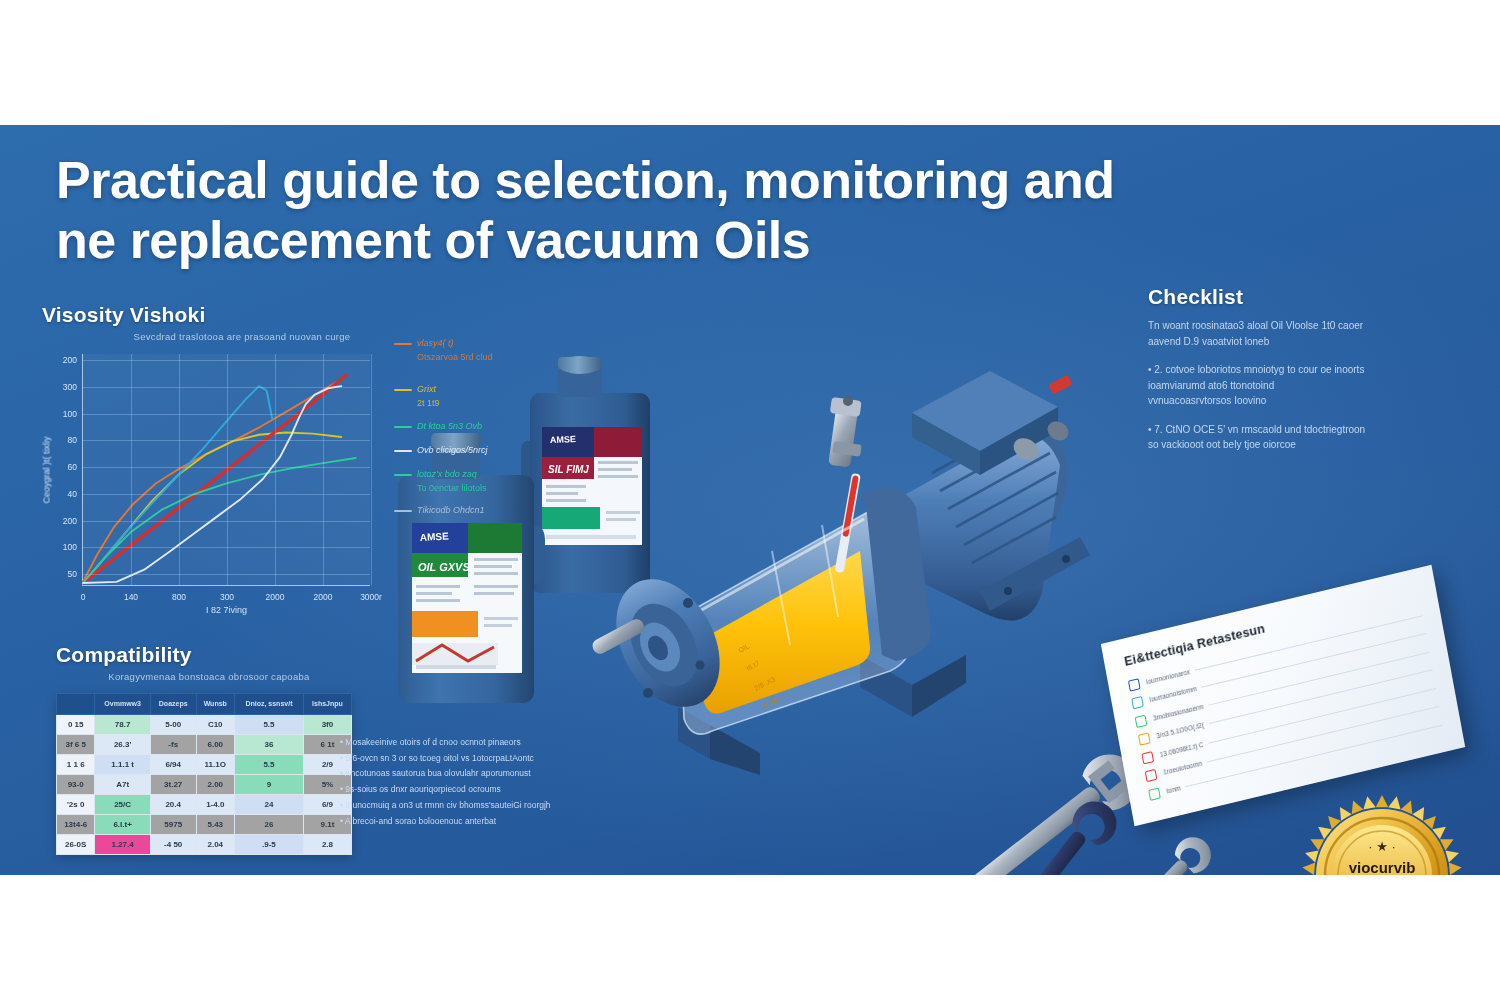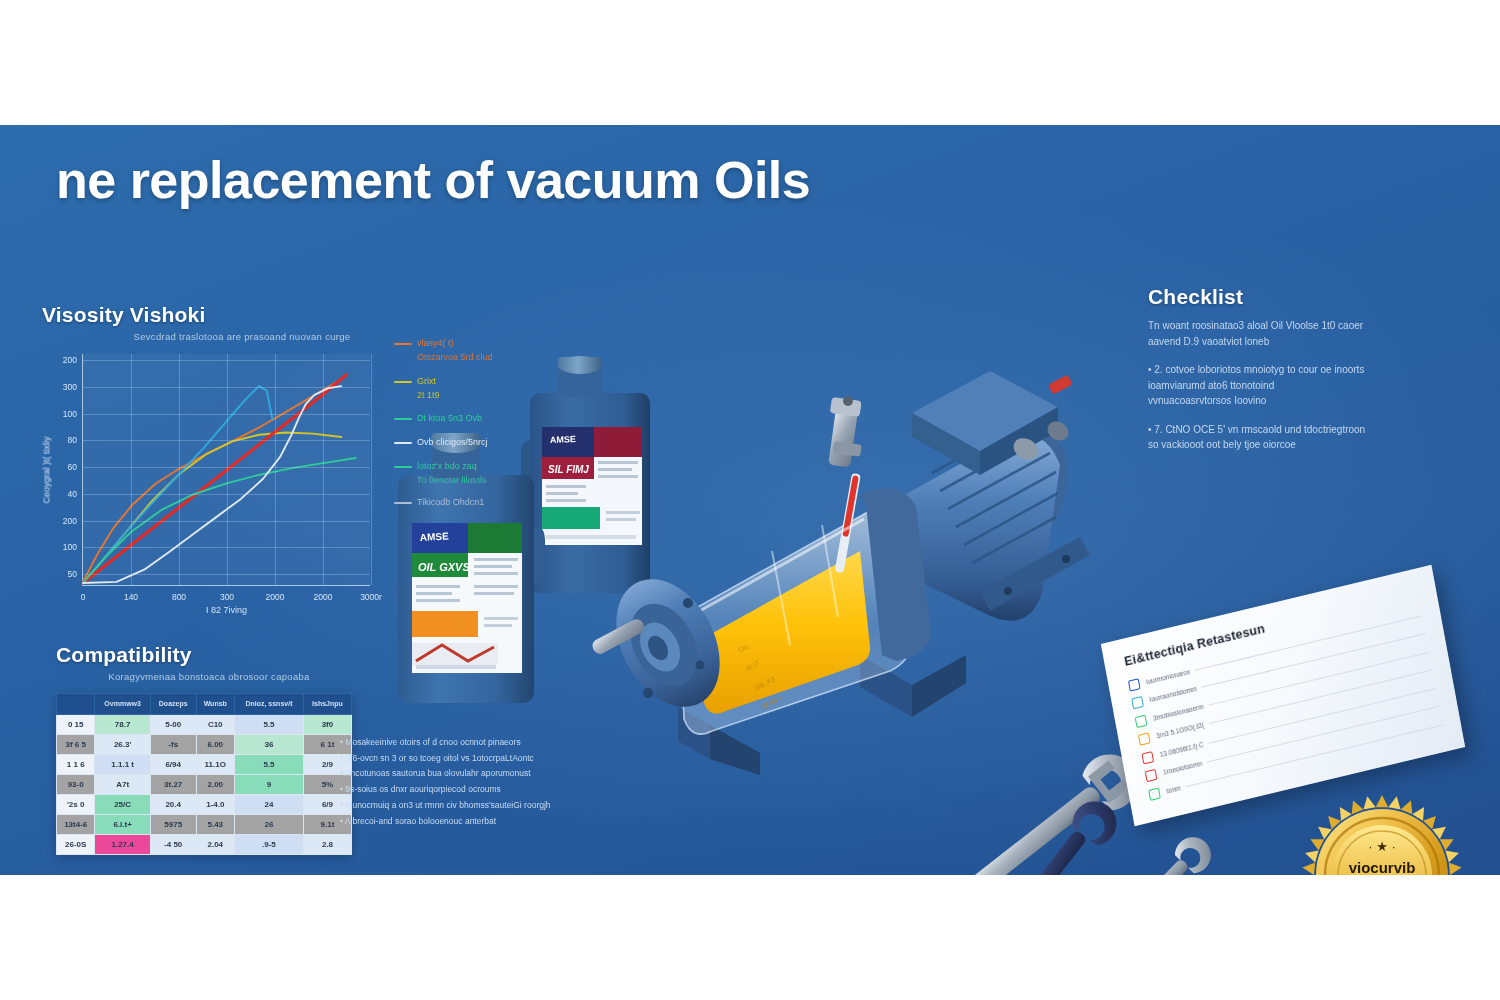--- a/index.html
+++ b/index.html
@@ -69,21 +69,21 @@
     color:#cfe2f7; font-size:9px; filter: blur(.4px); white-space:nowrap;
   }
   .ylab {
     position:absolute; left:-70px; top:50%;
     transform:translateY(-50%) rotate(-90deg); transform-origin:center;
     color:#cfe2f7; font-size:9px; filter: blur(.4px); white-space:nowrap;
   }
   .chart-svg { position:absolute; inset:0; overflow:visible; }
 
   .legend { position:absolute; left:352px; top:34px; width:150px; z-index:7; }
-  .lg-row { display:flex; align-items:flex-start; margin-bottom:2px; }
+  .lg-row { display:flex; align-items:flex-start; margin-bottom:2px;font-style:italic; }
   .lg-swatch { width:18px; height:2px; margin-top:6px; margin-right:5px; flex:none; border-radius:1px; }
   .lg-txt { font-size:9px; line-height:1.35; filter: blur(.45px); white-space:nowrap; }
 
   
   .table-block { position:absolute; left:42px; top:518px; width:320px; z-index:6;padding-left:14px; }
   table.compat {
     margin-top:11px; border-collapse:collapse; width:296px;
     background:#ffffff; border:1.5px solid #ffffff;
     box-shadow: 0 3px 10px rgba(0,0,0,.22);
   }
@@ -141,20 +141,21 @@
   .nosel { user-select:none; }
 </style>
 </head>
 <body>
 
 <div id="stage">
 
   <div class="canvas nosel">
 
     <h1 class="title">
+      <span>Practical guide to selection, monitoring and</span>
       <span class="l2">ne replacement of vacuum Oils</span>
     </h1>
 
     <div class="chart-block">
       <div class="sec-h">Visosity Vishoki</div>
       <div class="sec-sub">Sevcdrad traslotooa are prasoand nuovan curge</div>
 
       <div class="chart-area" id="chartArea">
         <svg class="chart-svg" id="chartSvg" viewBox="0 0 288 232" preserveAspectRatio="none">
             <path d="M0.0 228.7 L14.4 200.9 L30.7 174.3 L49.9 151.0 L73.0 129.9 L94.1 116.6 L110.4 107.7 L126.7 98.8 L149.8 87.7 L177.6 73.3 L206.4 56.6 L232.3 41.1 L259.2 25.5" fill="none" stroke="#e8762c" stroke-width="1.9" stroke-linecap="round" stroke-linejoin="round"></path>
@@ -197,21 +198,21 @@
           <div class="xtick" style="left: 240px;">2000</div>
           <div class="gl v" style="left: 288px;"></div>
           <div class="xtick" style="left: 288px;">3000r</div>
         </div>
 
       <div class="legend" id="chartLegend">
           <div class="lg-row">
             <span class="lg-swatch" style="background: rgb(232, 118, 44);"></span>
             <span class="lg-txt" style="color: rgb(232, 118, 44);">vlasy4( t)</span>
           </div>
-          <div class="lg-txt" style="color: rgb(232, 118, 44); margin-left: 23px; margin-bottom: 12px; opacity: 0.9;">Otszarvoa 5rd clud</div>
+          <div class="lg-txt" style="color: rgb(232, 118, 44); margin-left: 23px; margin-bottom: 20px; opacity: 0.9;">Otszarvoa 5rd clud</div>
           <div class="lg-row">
             <span class="lg-swatch" style="background: rgb(212, 197, 40);"></span>
             <span class="lg-txt" style="color: rgb(212, 197, 40);">Grixt</span>
           </div>
           <div class="lg-txt" style="color: rgb(212, 197, 40); margin-left: 23px; margin-bottom: 10px; opacity: 0.9;">2t 1t9</div>
           <div class="lg-row" style="margin-bottom: 12px; text-align: center;">
             <span class="lg-swatch" style="background: rgb(46, 204, 154);"></span>
             <span class="lg-txt" style="color: rgb(46, 204, 154);">Dt ktoa 5n3 Ovb</span>
           </div>
           <div class="lg-row" style="margin-bottom: 12px;">

